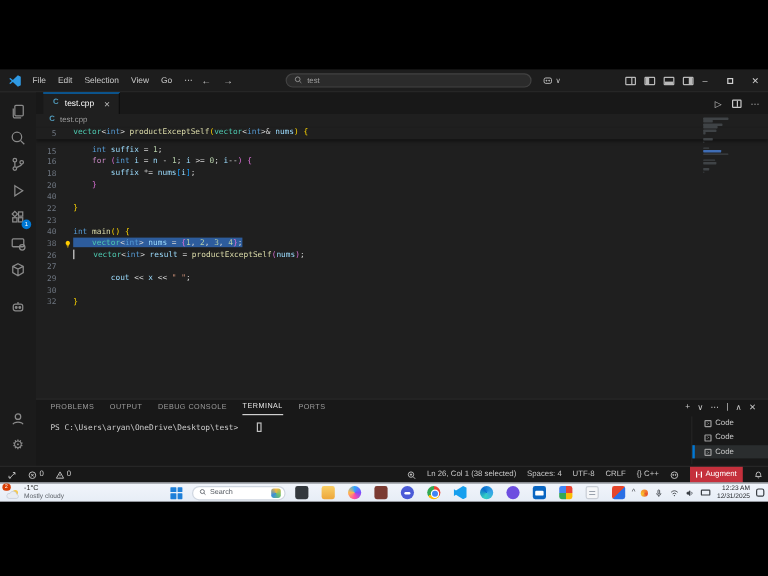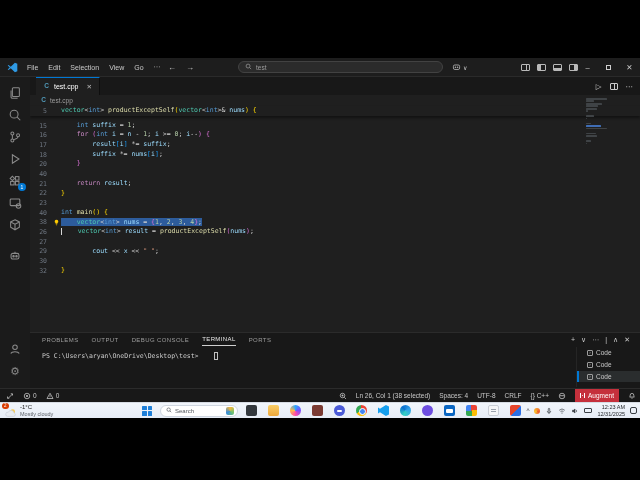--- a/index.html
+++ b/index.html
@@ -307,43 +307,33 @@
                 <span class="ln">15</span>
                 <span class="glyph"></span>
                 <pre class="codetext"><span class="tk-pln">    </span><span class="tk-kw">int</span><span class="tk-pln"> </span><span class="tk-var">suffix</span><span class="tk-op"> = </span><span class="tk-num">1</span><span class="tk-pln">;</span></pre>
               </div>
               <div class="code-line">
                 <span class="ln">16</span>
                 <span class="glyph"></span>
                 <pre class="codetext"><span class="tk-pln">    </span><span class="tk-ctl">for</span><span class="tk-pln"> </span><span class="tk-b2">(</span><span class="tk-kw">int</span><span class="tk-pln"> </span><span class="tk-var">i</span><span class="tk-op"> = </span><span class="tk-var">n</span><span class="tk-op"> - </span><span class="tk-num">1</span><span class="tk-pln">; </span><span class="tk-var">i</span><span class="tk-op"> &gt;= </span><span class="tk-num">0</span><span class="tk-pln">; </span><span class="tk-var">i</span><span class="tk-op">--</span><span class="tk-b2">)</span><span class="tk-pln"> </span><span class="tk-b2">{</span></pre>
               </div>
               <div class="code-line">
-                <span class="ln">17</span>
-                <span class="glyph"></span>
-                <pre class="codetext"><span class="tk-pln">        </span><span class="tk-var">result</span><span class="tk-b3">[</span><span class="tk-var">i</span><span class="tk-b3">]</span><span class="tk-op"> *= </span><span class="tk-var">suffix</span><span class="tk-pln">;</span></pre>
-              </div>
-              <div class="code-line">
                 <span class="ln">18</span>
                 <span class="glyph"></span>
                 <pre class="codetext"><span class="tk-pln">        </span><span class="tk-var">suffix</span><span class="tk-op"> *= </span><span class="tk-var">nums</span><span class="tk-b3">[</span><span class="tk-var">i</span><span class="tk-b3">]</span><span class="tk-pln">;</span></pre>
               </div>
               <div class="code-line">
                 <span class="ln">20</span>
                 <span class="glyph"></span>
                 <pre class="codetext"><span class="tk-pln">    </span><span class="tk-b2">}</span></pre>
               </div>
               <div class="code-line">
                 <span class="ln">40</span>
                 <span class="glyph"></span>
                 <pre class="codetext"></pre>
-              </div>
-              <div class="code-line">
-                <span class="ln">21</span>
-                <span class="glyph"></span>
-                <pre class="codetext"><span class="tk-pln">    </span><span class="tk-ctl">return</span><span class="tk-pln"> </span><span class="tk-var">result</span><span class="tk-pln">;</span></pre>
               </div>
               <div class="code-line">
                 <span class="ln">22</span>
                 <span class="glyph"></span>
                 <pre class="codetext"><span class="tk-b1">}</span></pre>
               </div>
               <div class="code-line">
                 <span class="ln">23</span>
                 <span class="glyph"></span>
                 <pre class="codetext"></pre>

